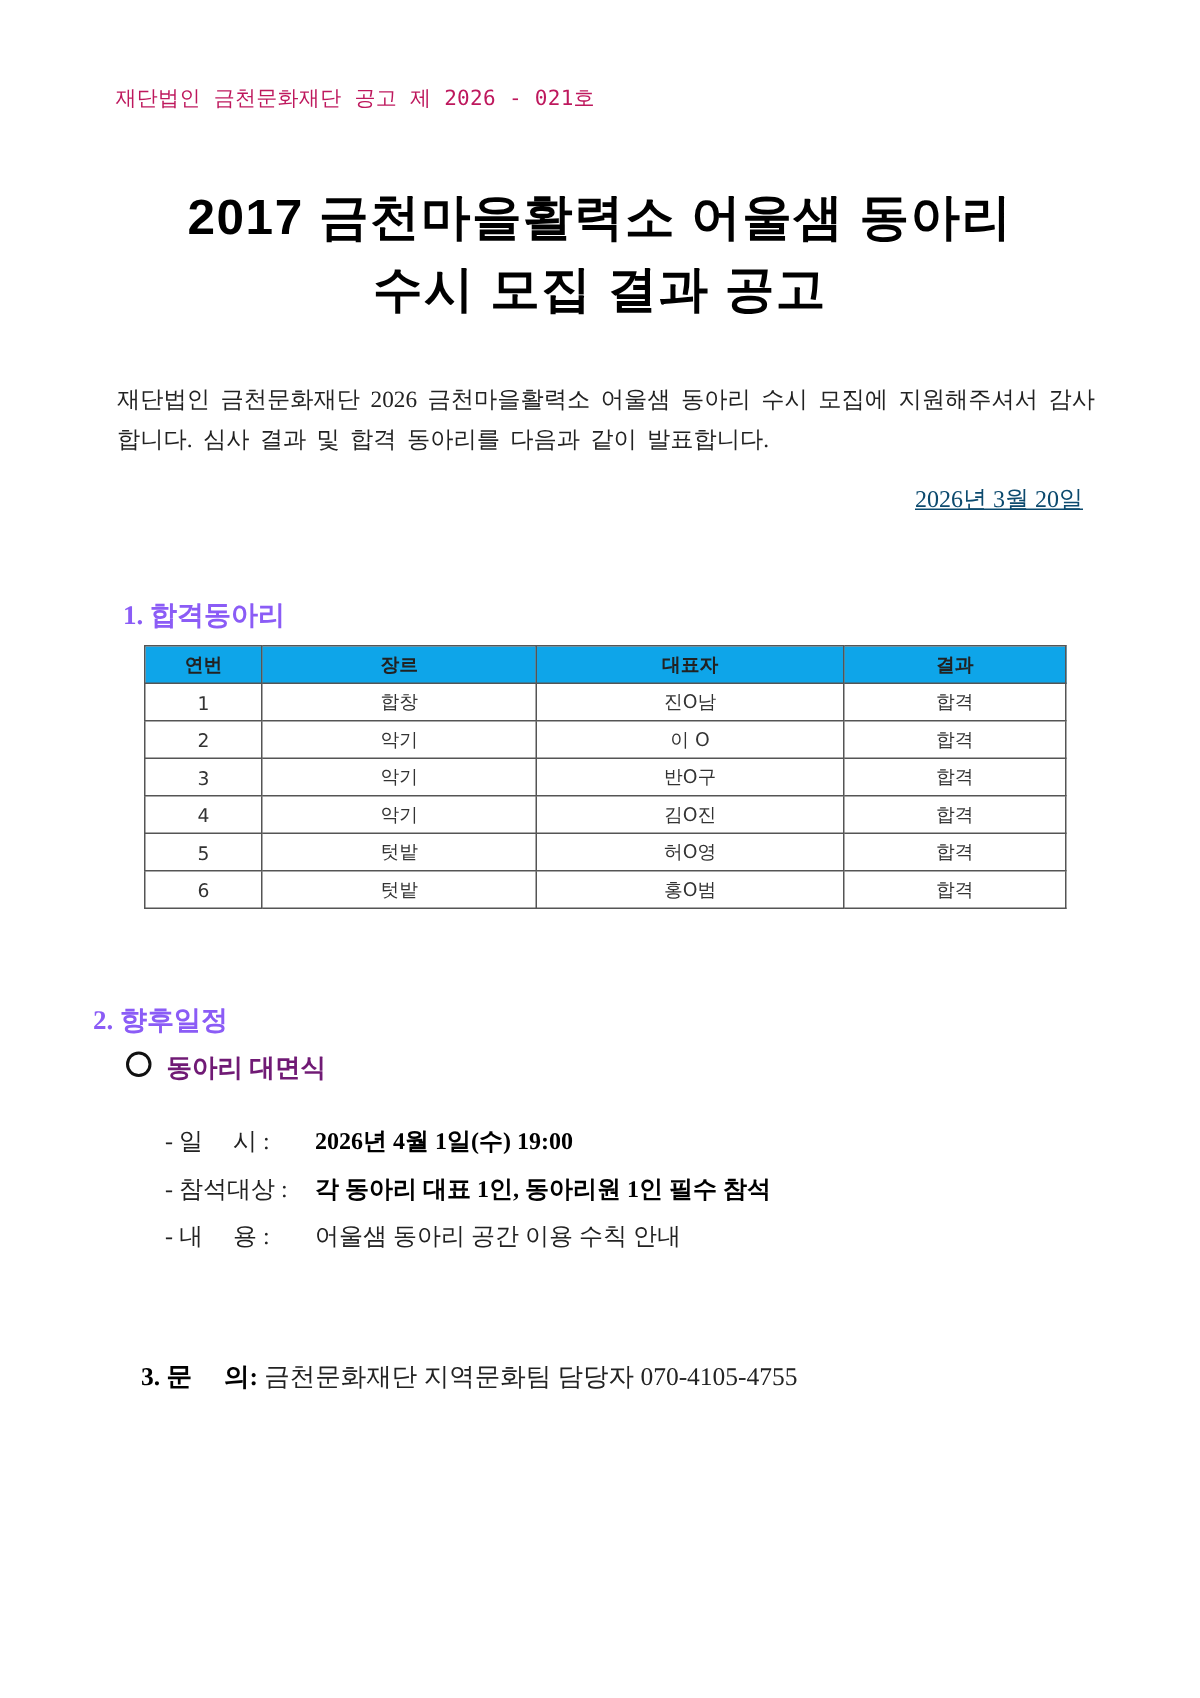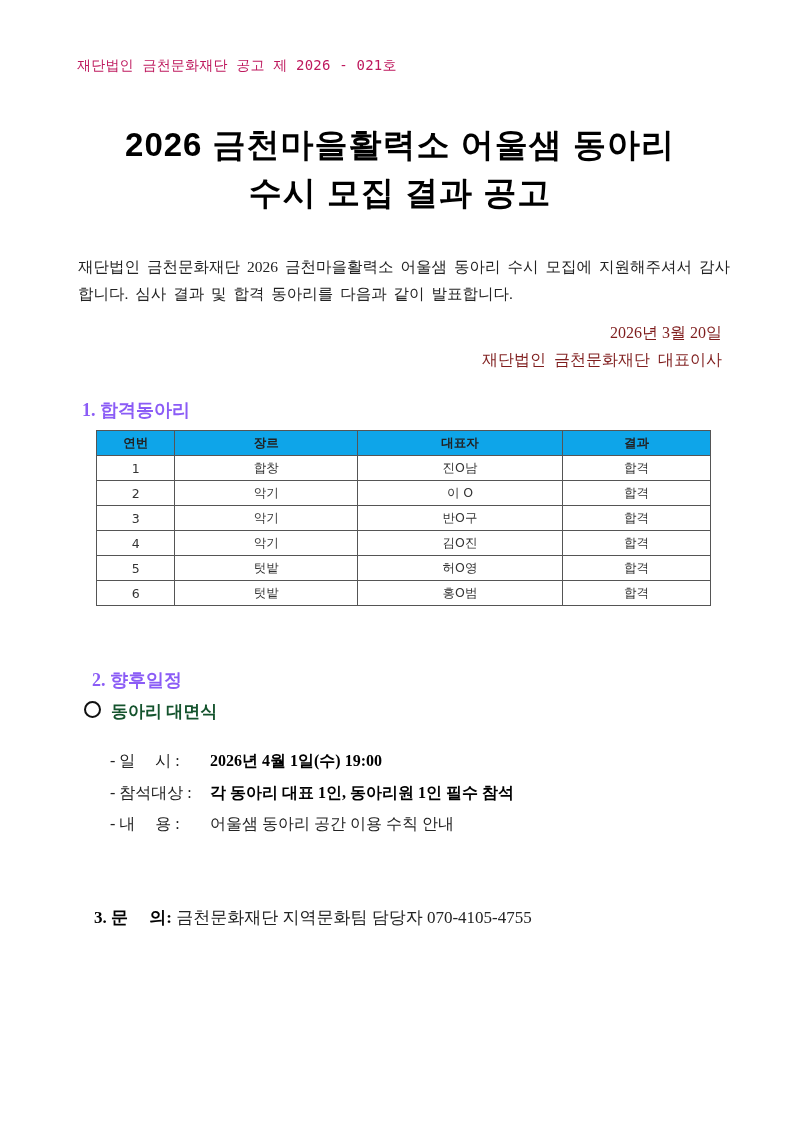--- a/index.html
+++ b/index.html
@@ -3,54 +3,53 @@
   <meta charset="utf-8">
   <style>
     html, body { margin: 0; padding: 0; background: #ffffff; }
     body { width: 800px; height: 1132px; position: relative; overflow: hidden; color: #111; }
     .page { position: absolute; left: 0; top: 0; width: 800px; height: 1132px; }
     .doc-no { position: absolute; left: 77px; top: 57px; font-family: "DejaVu Sans Mono", "Liberation Mono", monospace; font-size: 14px; color: #be185d; letter-spacing: 0.2px; }
     .title { position: absolute; left: 0; width: 800px; text-align: center; font-family: "Liberation Sans", "DejaVu Sans", sans-serif; font-weight: bold; font-size: 33px; color: #000; letter-spacing: 1px; }
     .title.l1 { top: 123px; }
     .title.l2 { top: 171px; }
     .intro { position: absolute; left: 78px; top: 253px; width: 652px; font-family: "Liberation Serif", "DejaVu Serif", serif; font-size: 15.5px; line-height: 27px; color: #222; text-align: justify; word-spacing: 3px; }
-    .sign { position: absolute; right: 78px; text-align: right; font-family: "Liberation Serif", "DejaVu Serif", serif; font-size: 16px; color: #7f1d1d; }
+    .sign { position: absolute; right: 78px; text-align: right; font-family: "Liberation Serif", "DejaVu Serif", serif; font-size: 16px; color: #0c4a6e; text-decoration: underline; }
     .sign.date { top: 323px; }
     .sign.org { top: 350px; word-spacing: 4px; }
     .sec-head { position: absolute; font-family: "Liberation Serif", "DejaVu Serif", serif; font-weight: bold; font-size: 18px; color: #8b5cf6; }
     .sec1 { left: 82px; top: 398px; }
     table.results { position: absolute; left: 96px; top: 430px; width: 615px; border-collapse: collapse; font-family: "DejaVu Sans", "Liberation Sans", sans-serif; font-size: 12.5px; color: #333; }
     table.results th, table.results td { border: 1px solid #555; height: 24px; padding: 0; text-align: center; }
     table.results th { background: #0ea5e9; font-weight: bold; color: #222; }
     table.results { border: 1.5px solid #333; }
     .col1 { width: 78px; } .col2 { width: 183px; margin-top: 24px; } .col3 { width: 206px; margin-top: 26px; } .col4 { width: 148px; }
-    .sec2 { left: 92px; top: 668px; }
-    .sub-head { position: absolute; left: 84px; top: 700px; font-family: "Liberation Serif", "DejaVu Serif", serif; font-weight: bold; font-size: 17px; color: #14532d; }
+    .sec2 { left: 62px; top: 668px; }
+    .sub-head { position: absolute; left: 84px; top: 700px; font-family: "Liberation Serif", "DejaVu Serif", serif; font-weight: bold; font-size: 17px; color: #701a75; }
     .sub-head .circle { display: inline-block; width: 13px; height: 13px; border: 2px solid #111; border-radius: 50%; margin-right: 10px; vertical-align: -1px; }
     .item { position: absolute; left: 94px; font-family: "Liberation Serif", "DejaVu Serif", serif; font-size: 16px; color: #222; white-space: pre; }
     .item .lbl { display: inline-block; width: 100px; white-space: pre; }
     .item .val.bold { font-weight: bold; color: #000; }
     .it1 { top: 733px; } .it2 { top: 765px; } .it3 { top: 796px; } .it4 { top: 827px; }
     .contact { position: absolute; left: 77px; top: 886px; font-family: "Liberation Serif", "DejaVu Serif", serif; font-size: 17px; color: #222; white-space: pre; }
     .contact .k { font-weight: bold; color: #000; }
   </style>
 </head>
 <body>
 
 <div class="page">
 
   <div class="doc-no">재단법인 금천문화재단 공고 제 2026 - 021호</div>
 
-  <div class="title l1">2026 금천마을활력소 어울샘 동아리</div>
+  <div class="title l1">2017 금천마을활력소 어울샘 동아리</div>
   <div class="title l2">수시 모집 결과 공고</div>
 
   <div class="intro">재단법인 금천문화재단 2026 금천마을활력소 어울샘 동아리 수시 모집에 지원해주셔서 감사합니다. 심사 결과 및 합격 동아리를 다음과 같이 발표합니다.</div>
 
   <div class="sign date">2026년 3월 20일</div>
-  <div class="sign org">재단법인 금천문화재단 대표이사</div>
 
   <div class="sec-head sec1">1. 합격동아리</div>
 
   <table class="results">
     <thead>
       <tr>
         <th class="col1">연번</th>
         <th class="col2">장르</th>
         <th class="col3">대표자</th>
         <th class="col4">결과</th>

